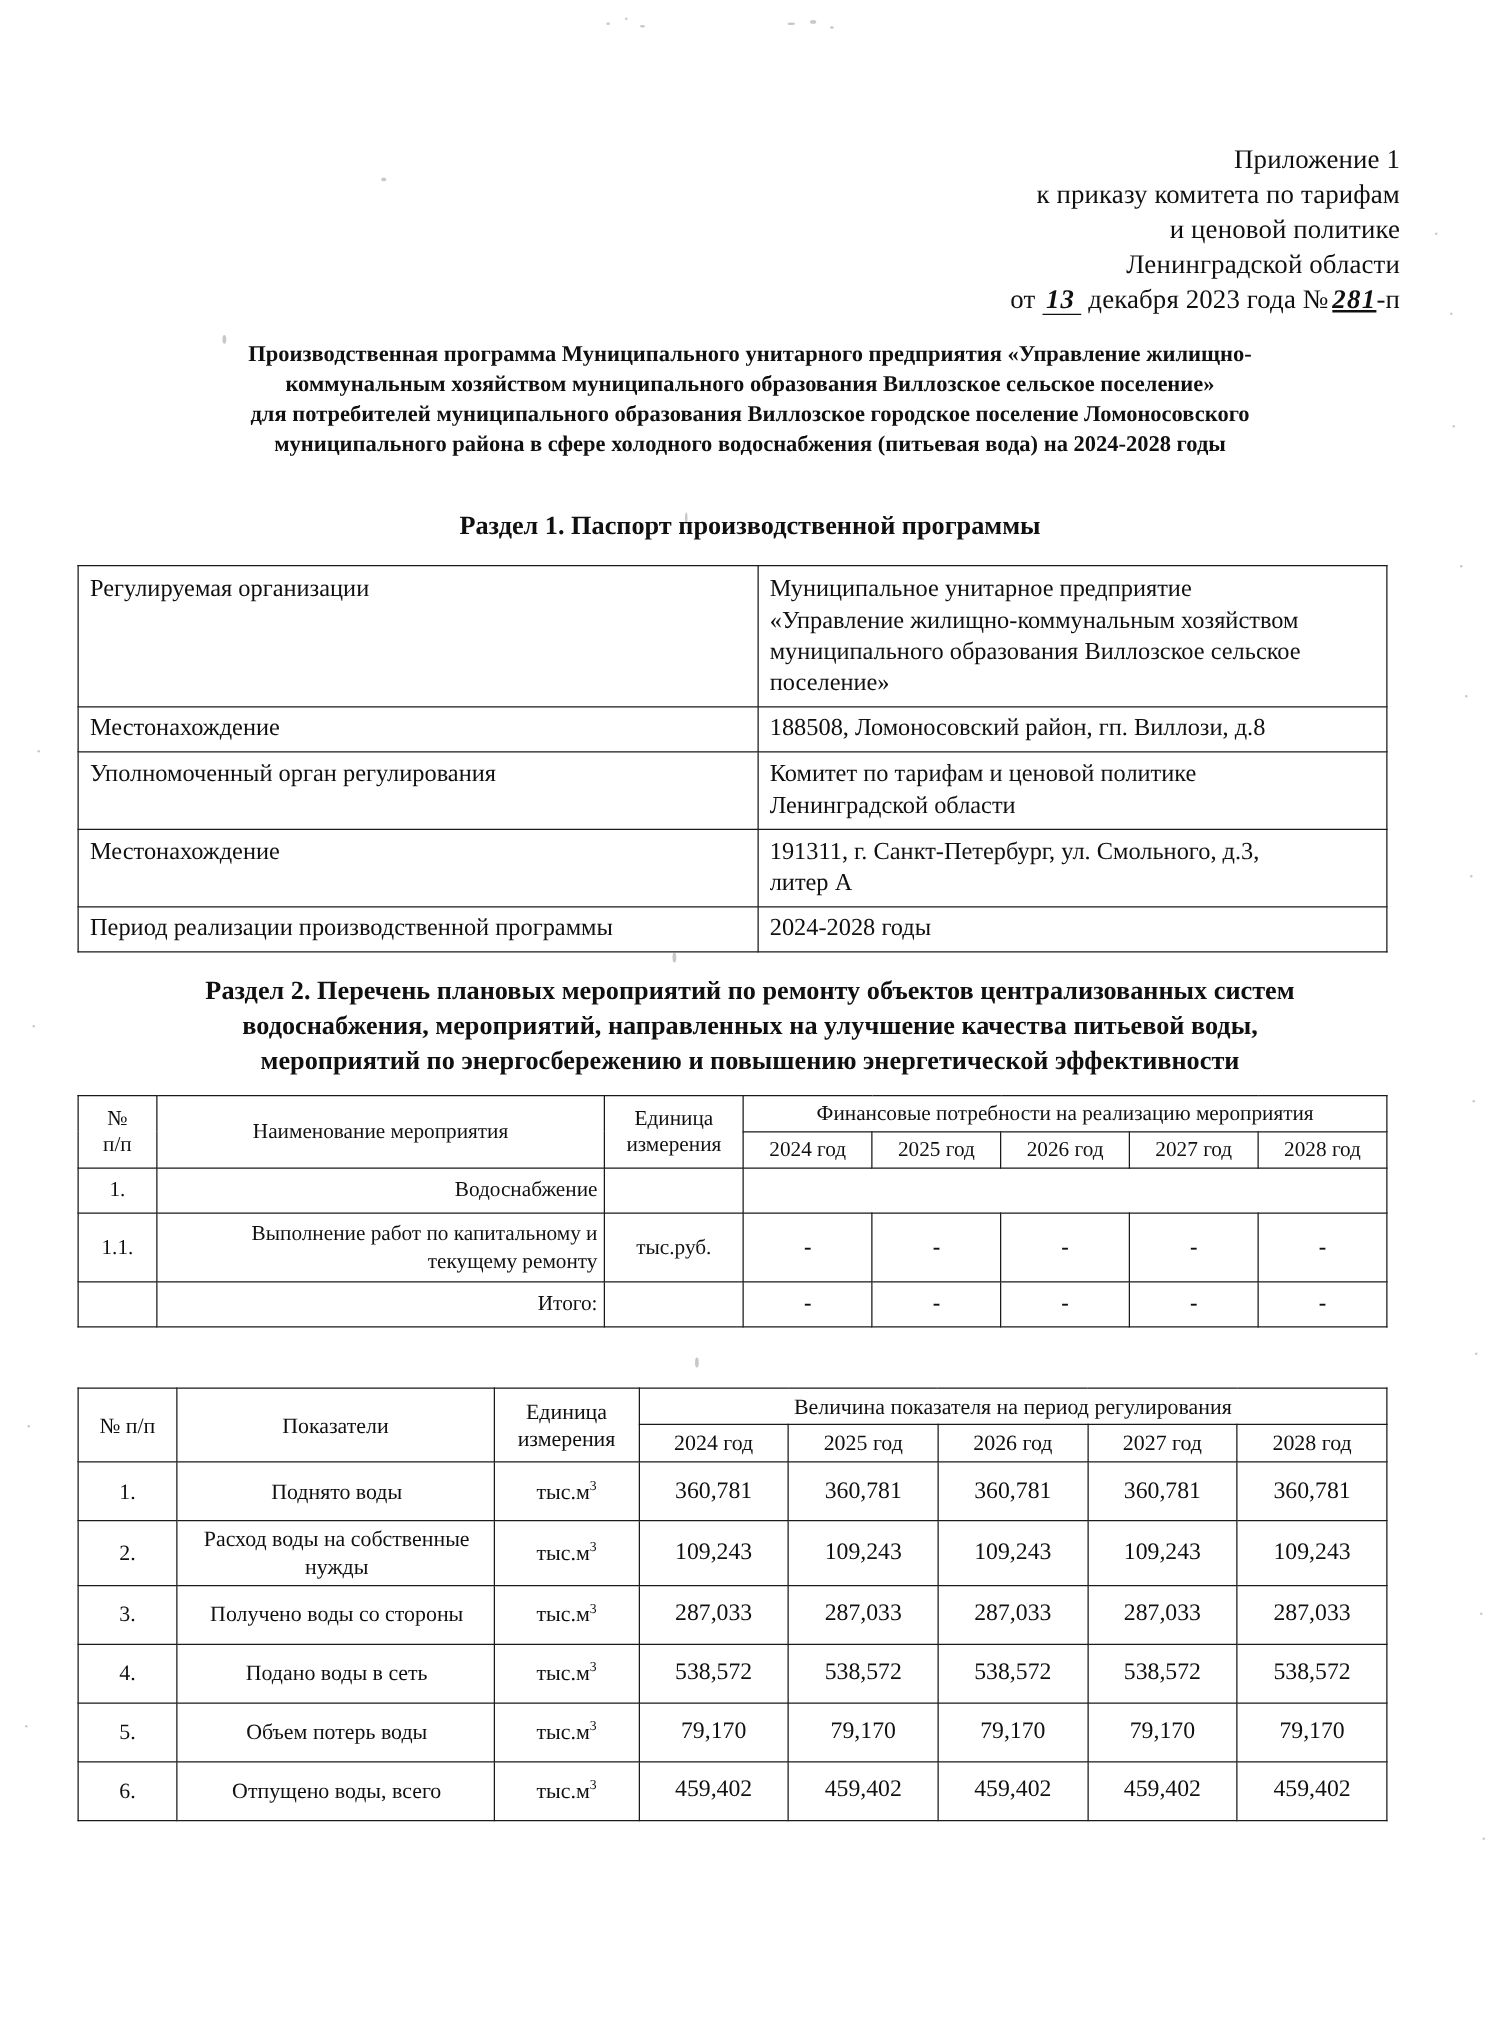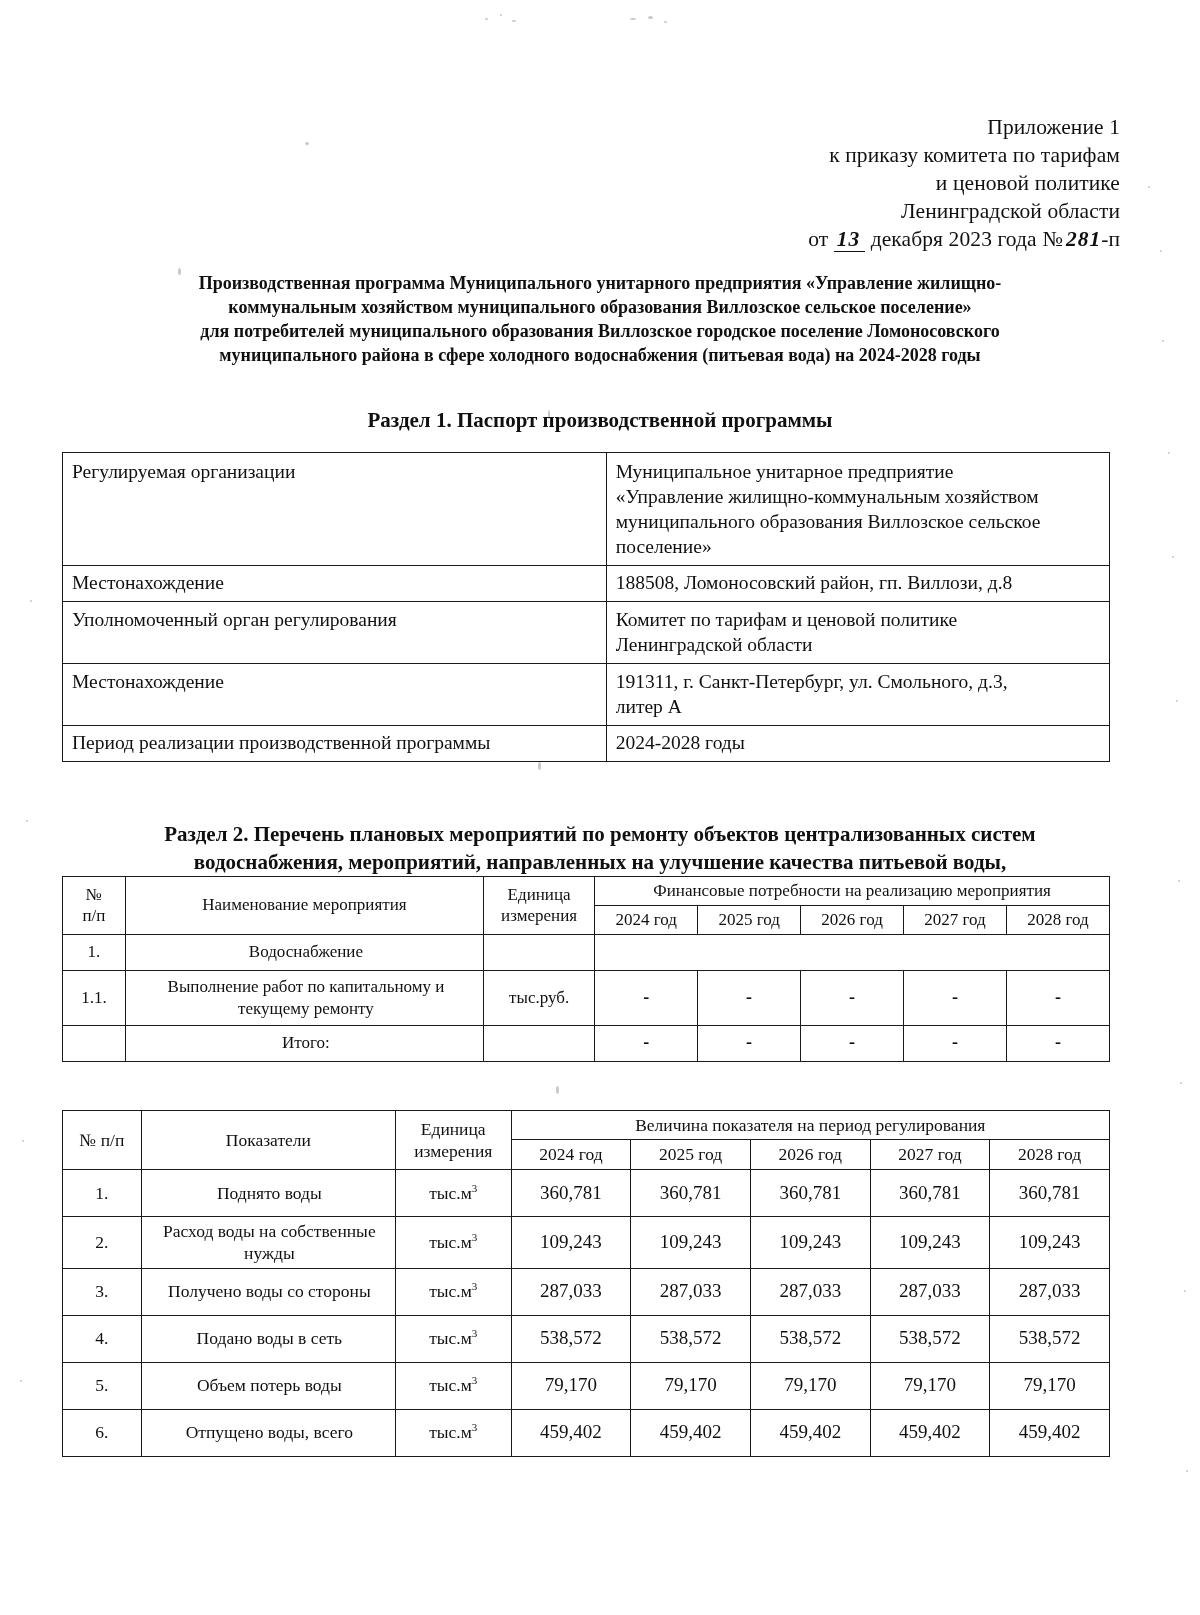--- a/index.html
+++ b/index.html
@@ -43,21 +43,21 @@
   }
   .appendix .ln { white-space: nowrap; }
   .hw {
     font-family: "Liberation Serif", serif;
     font-style: italic;
     font-weight: bold;
     border-bottom: 1.6px solid #111;
     padding: 0 5px 0 3px;
     letter-spacing: 1px;
   }
-  .hw.nb { border-bottom: none; padding-right: 0; }
+  .hw.nb { border-bottom: none; padding-right: 0; text-decoration: underline; }
 
   
   .doc-title {
     position: absolute;
     top: 272px;
     left: 70px;
     width: 1060px;
     text-align: center;
     font-weight: bold;
     font-size: 18px;
@@ -67,21 +67,21 @@
 
   
   .sec-heading {
     position: absolute;
     text-align: center;
     font-weight: bold;
     font-size: 21px;
     line-height: 1.34;
   }
   #sec1-heading { top: 406px; left: 70px; width: 1060px; }
-  #sec2-heading { top: 820px; left: 80px; width: 1040px; }
+  #sec2-heading { top: 778px; left: 80px; width: 1040px; }
   #sec3-heading { top: 1062px; left: 70px; width: 1060px; }
 
   
   table {
     border-collapse: collapse;
     position: absolute;
     background: #fff;
   }
   table td, table th {
     border: 1.4px solid #1a1a1a;
@@ -114,21 +114,21 @@
     width: 1048px;
     text-align: center;
   }
   #measures-table td {
     font-size: 17px;
     padding: 3px 5px;
     text-align: center;
   }
   #measures-table td.hdr { font-size: 17px; }
   #measures-table td.name {
-    text-align: center;
+    text-align: right;
     padding-left: 8px;
   }
   #measures-table td.idx { width: 56px; }
   #measures-table td.nm  { width: 380px; }
   #measures-table td.un  { width: 104px; }
   #measures-table td.yr  { width: 101px; }
   #measures-table tr.r-tall td { height: 48px; }
   #measures-table tr.r-mid td  { height: 29px; }
   #measures-table .dash { font-weight: bold; font-size: 18px; }
 

